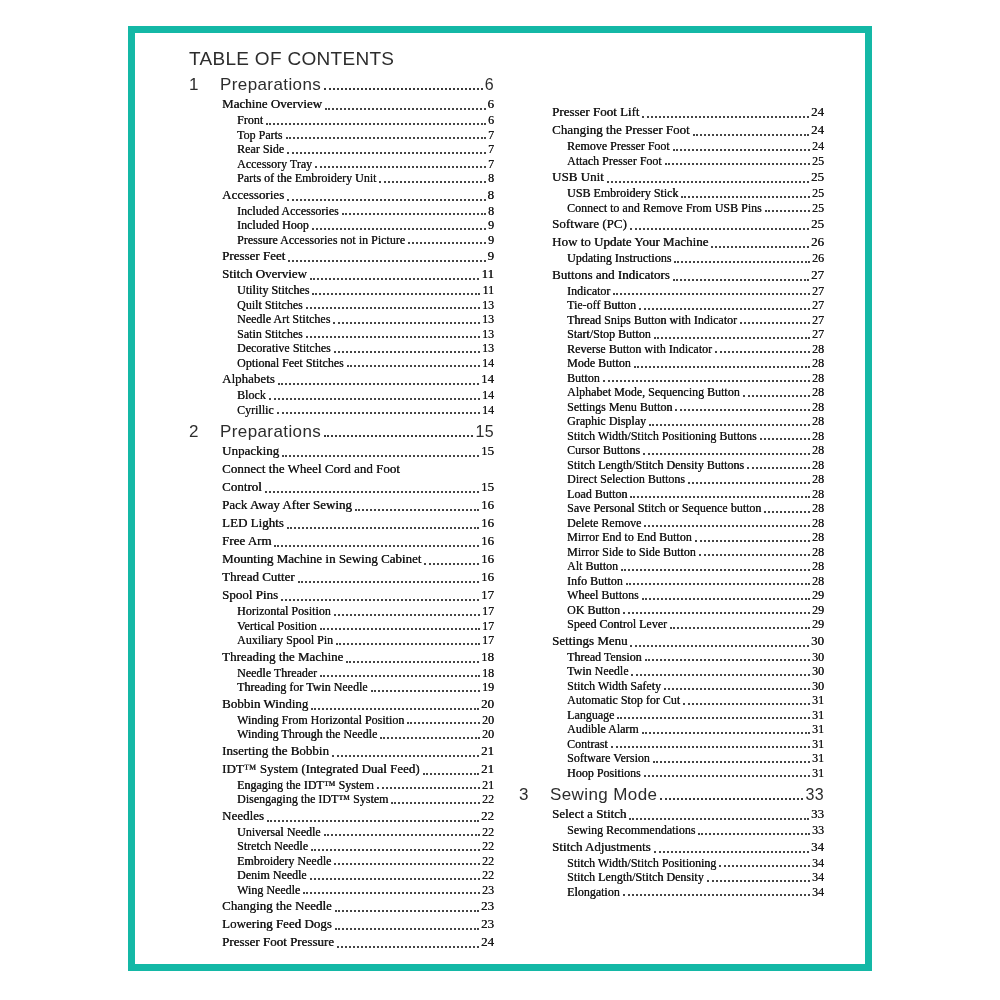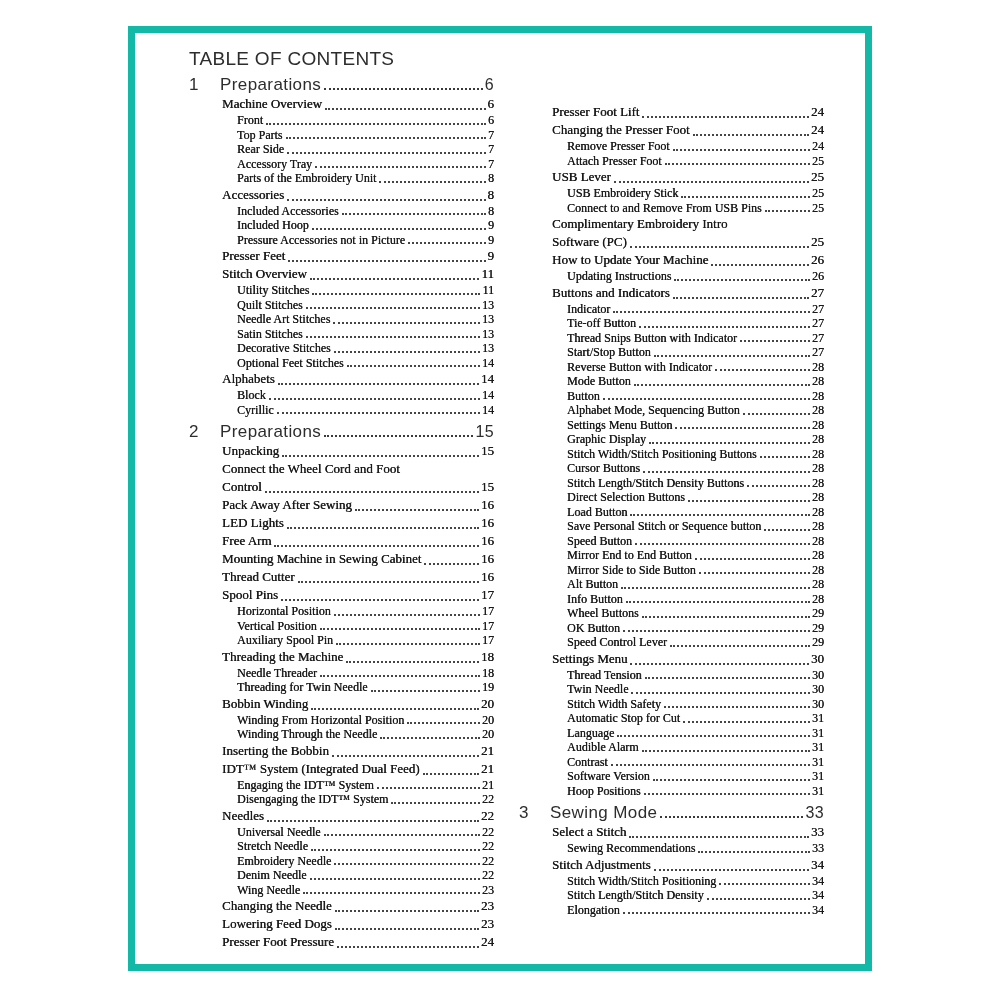--- a/index.html
+++ b/index.html
@@ -334,37 +334,34 @@
           <span class="lbl">Remove Presser Foot</span>
           <span class="dots"></span>
           <span class="pg">24</span>
         </div>
         <div class="row e2">
           <span class="lbl">Attach Presser Foot</span>
           <span class="dots"></span>
           <span class="pg">25</span>
         </div>
         <div class="row e1">
-          <span class="lbl">USB Lever</span>
+          <span class="lbl">USB Unit</span>
           <span class="dots"></span>
           <span class="pg">25</span>
         </div>
         <div class="row e2">
           <span class="lbl">USB Embroidery Stick</span>
           <span class="dots"></span>
           <span class="pg">25</span>
         </div>
         <div class="row e2">
           <span class="lbl">Connect to and Remove From USB Pins</span>
           <span class="dots"></span>
           <span class="pg">25</span>
         </div>
-        <div class="row e1 cont-first">
-          <span class="lbl">Complimentary Embroidery Intro</span>
-        </div>
         <div class="row e1">
           <span class="lbl">Software (PC)</span>
           <span class="dots"></span>
           <span class="pg">25</span>
         </div>
         <div class="row e1">
           <span class="lbl">How to Update Your Machine</span>
           <span class="dots"></span>
           <span class="pg">26</span>
         </div>
@@ -452,21 +449,21 @@
           <span class="lbl">Load Button</span>
           <span class="dots"></span>
           <span class="pg">28</span>
         </div>
         <div class="row e2">
           <span class="lbl">Save Personal Stitch or Sequence button</span>
           <span class="dots"></span>
           <span class="pg">28</span>
         </div>
         <div class="row e2">
-          <span class="lbl">Speed Button</span>
+          <span class="lbl">Delete Remove</span>
           <span class="dots"></span>
           <span class="pg">28</span>
         </div>
         <div class="row e2">
           <span class="lbl">Mirror End to End Button</span>
           <span class="dots"></span>
           <span class="pg">28</span>
         </div>
         <div class="row e2">
           <span class="lbl">Mirror Side to Side Button</span>

